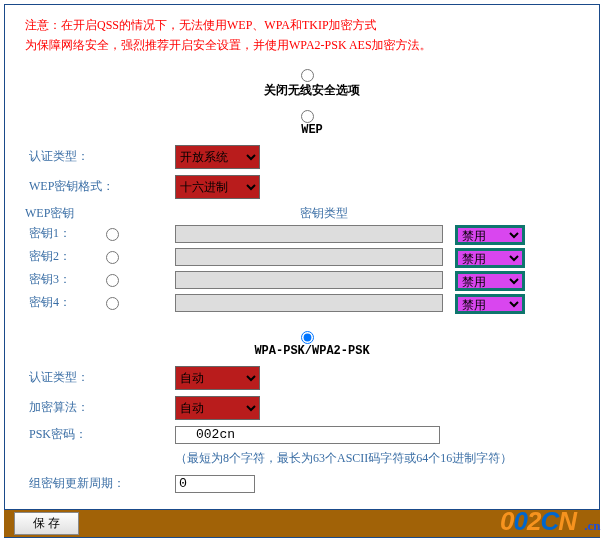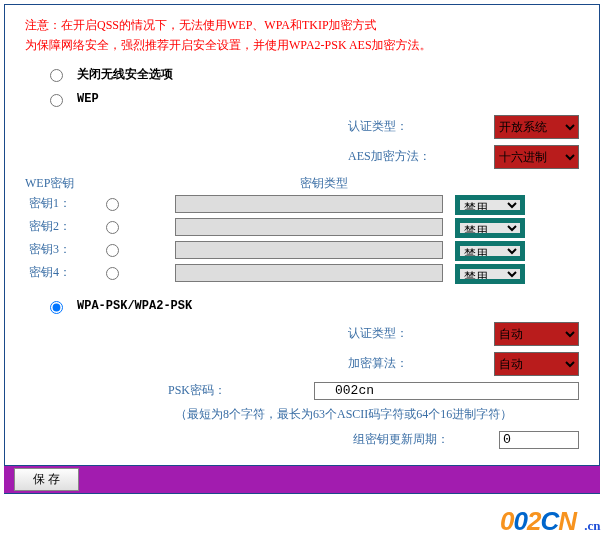--- a/index.html
+++ b/index.html
@@ -27,32 +27,32 @@
   }
   .notice {
     color: #ff0000;
     line-height: 1.7;
     margin-bottom: 10px;
   }
   .radio-row {
     display:flex;
     align-items:center;
     margin: 8px 0 8px 20px;
+    flex-direction: column;
   }
   .radio-row input[type=radio] { margin-right: 14px;}
   .radio-label {
     color: #000;
     font-weight: bold;
   }
   .radio-label.mono { font-family: "Courier New", monospace; }
   .field-row {
     display:flex;
     align-items:center;
     margin: 6px 0;
-    justify-content: flex-end;
   }
   .field-label {
     color: #3a6ea5;
     width: 150px;
     padding-left: 4px;
   }
   .field-row select {
     font-family: inherit;
     font-size: 12px;
     min-width: 85px;
@@ -84,22 +84,22 @@
     width: 268px;
     height:18px;
     background:#ddd;
     border:1px solid #7a7a7a;
     padding:1px 2px;
   }
   .key-row select{
     margin-left: 12px;
     width: 70px;
     height:20px;
-    border:5px solid #0f766e;
-    background:#e5e5e5;
+    border:3px solid #0f766e;
+    background:#d946ef;
     font-family:inherit;
     font-size:12px;
   }
   .wpa-sec select {
     min-width: 85px;
   }
   .psk-input {
     width: 265px;
     height:18px;
     border:1px solid #7a7a7a;
@@ -118,21 +118,21 @@
     width: 80px;
     height:18px;
     border:1px solid #7a7a7a;
     padding:0 3px;
     font-family:"Courier New",monospace;
   }
   .group-hint { color:#3a6ea5; margin-left:8px;}
   .btn-bar {
     border-top:1px solid #1a4a8a;
     border-bottom:1px solid #1a4a8a;
-    background:#a21caf;
+    background:#a16207;
     margin: 0;
     width:596px;
     margin-top:-1px;
   }
   .save-btn{
     margin:2px 10px;
     padding: 2px 18px;
     font-family:inherit;
     font-size:12px;
     border:1px solid #888;
@@ -181,21 +181,21 @@
     </div>
 
     <div class="field-row">
       <div class="field-label">认证类型：</div>
       <select>
         <option>开放系统</option>
       </select>
     </div>
 
     <div class="field-row">
-      <div class="field-label">AES加密方法：</div>
+      <div class="field-label">WEP密钥格式：</div>
       <select>
         <option>十六进制</option>
       </select>
     </div>
 
     <div class="table-header">
       <div class="th-wep">WEP密钥</div>
       <div class="th-type">密钥类型</div>
     </div>
 

